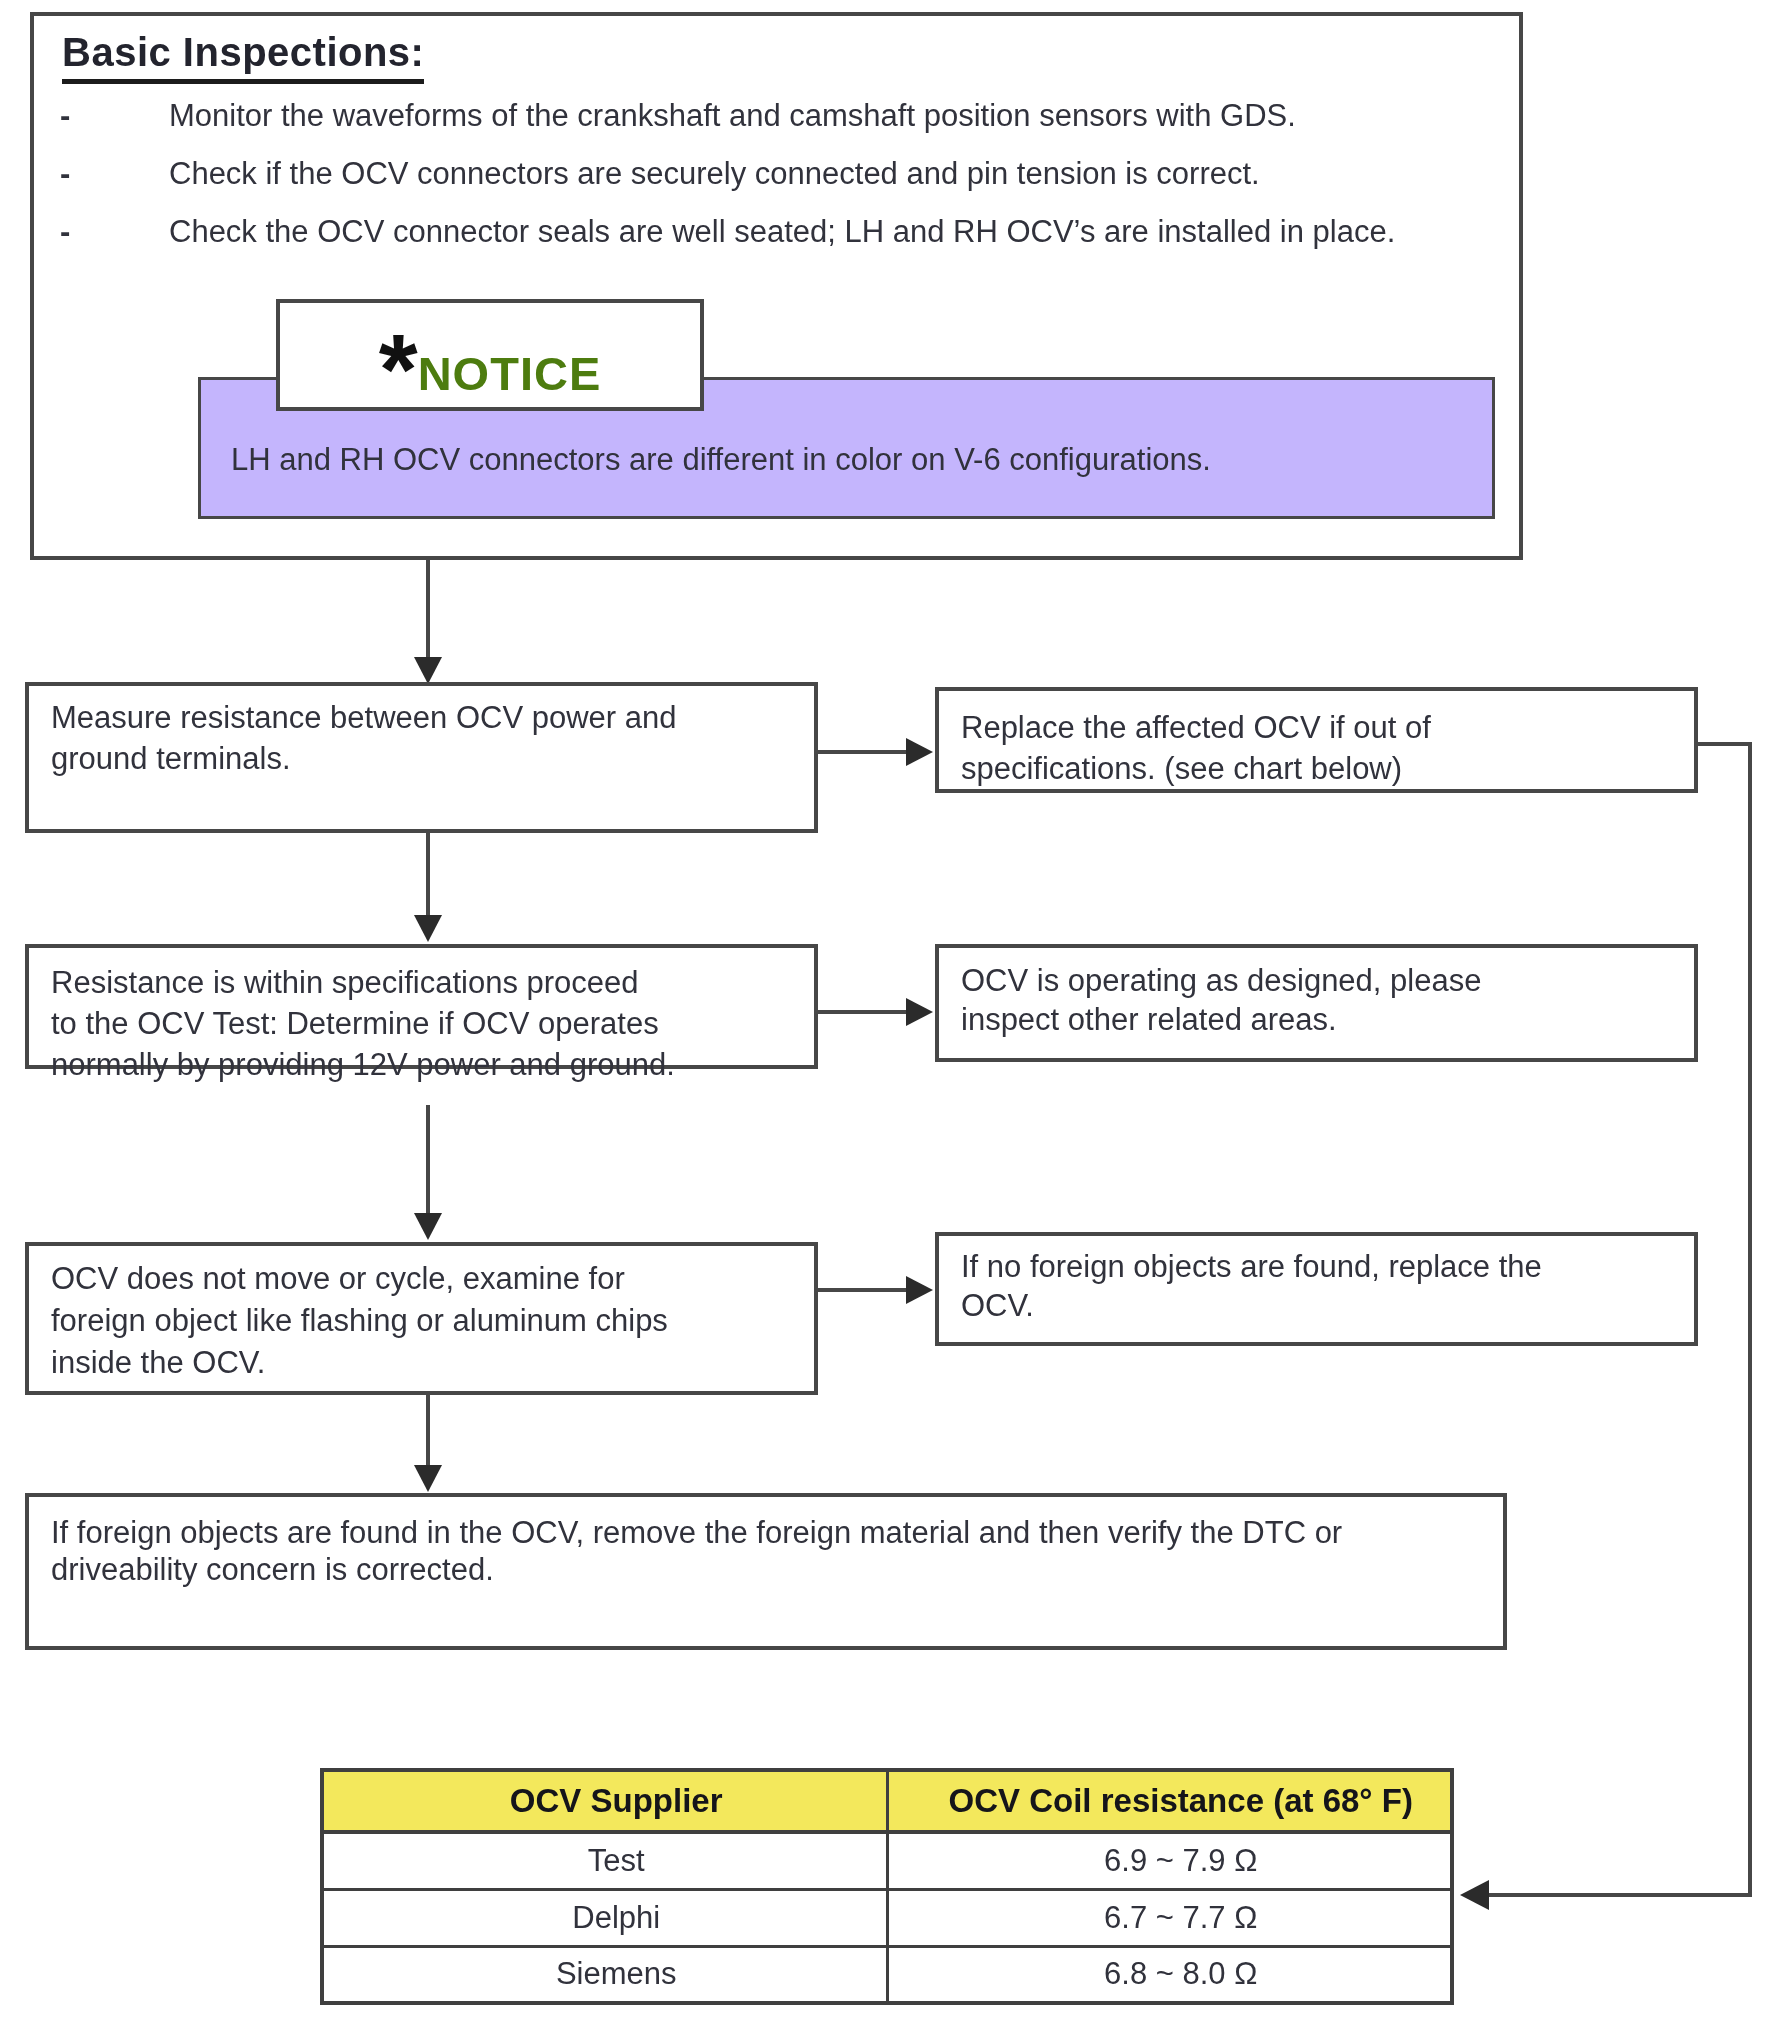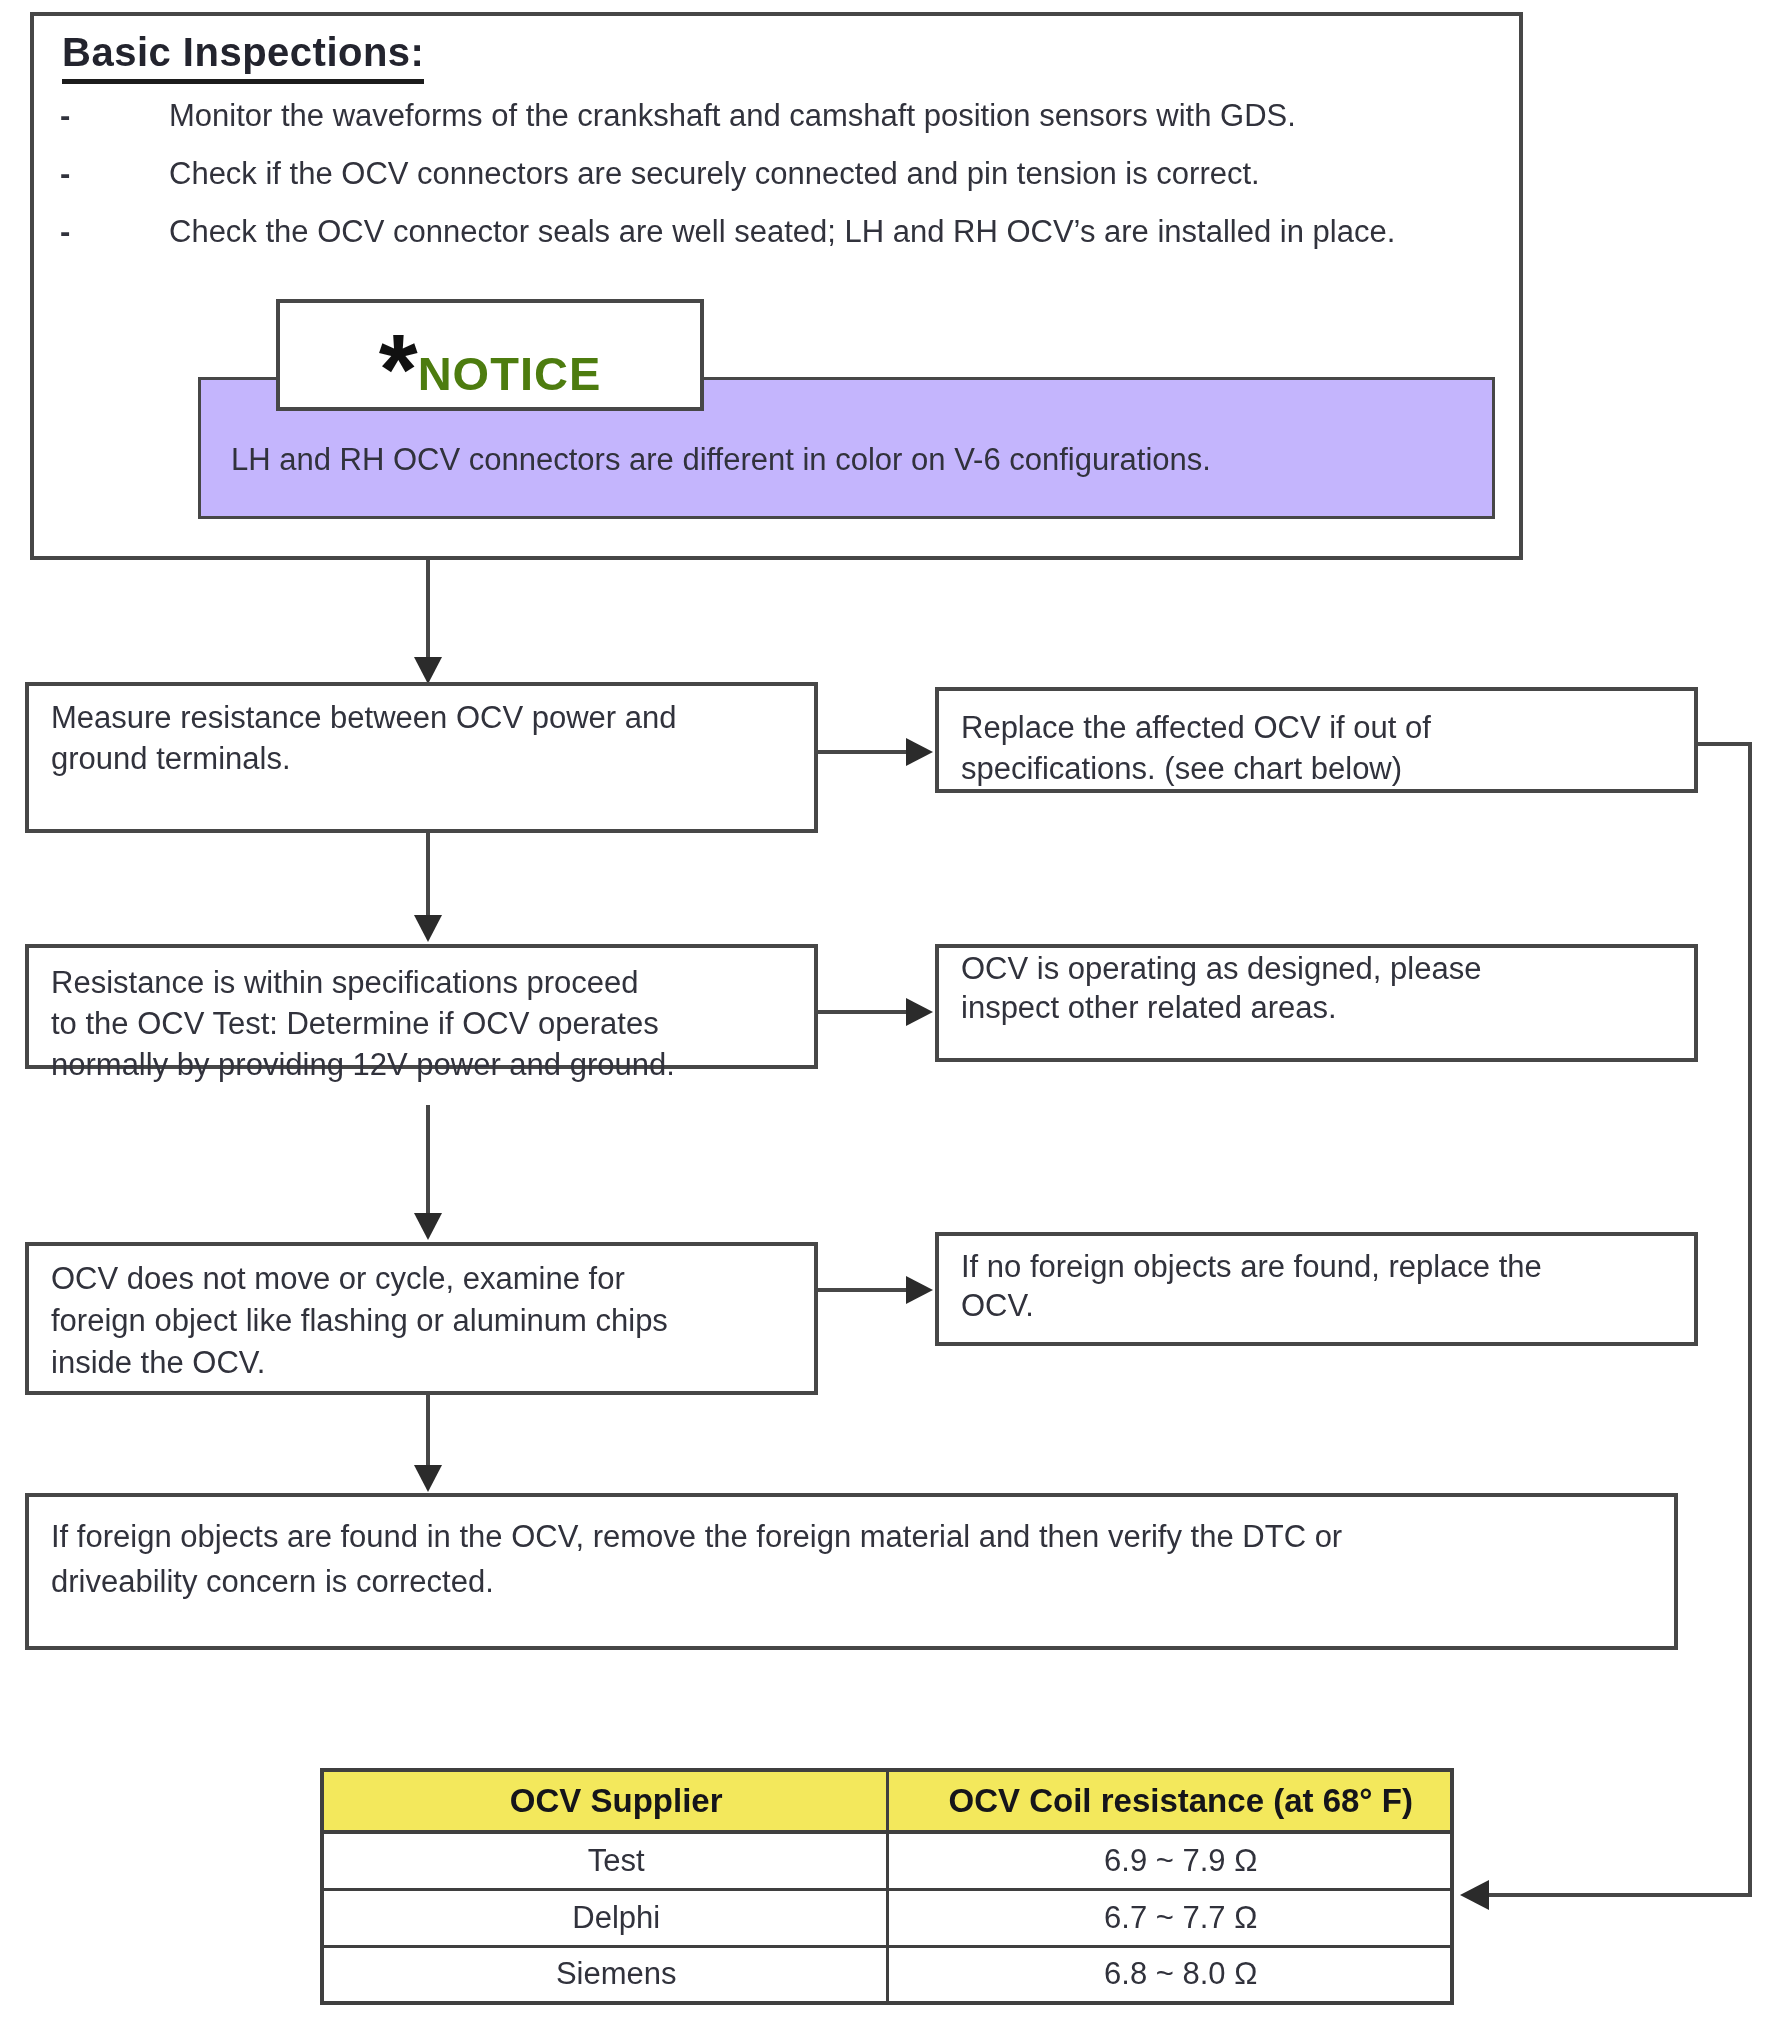--- a/index.html
+++ b/index.html
@@ -91,24 +91,24 @@
     border: 4px solid var(--line);
     background: #fff;
     font-size: 31px;
     line-height: 41px;
     white-space: pre-line;
     padding: 16px 22px;
   }
   .fbox.a { left: 25px;  top: 682px;  width: 793px;  height: 151px; padding-top: 11px; }
   .fbox.b { left: 935px; top: 687px;  width: 763px;  height: 106px; padding-top: 16px; }
   .fbox.c { left: 25px;  top: 944px;  width: 793px;  height: 125px; padding-top: 14px; }
-  .fbox.d { left: 935px; top: 944px;  width: 763px;  height: 118px; padding-top: 1px; line-height: 39px; }
+  .fbox.d { left: 935px; top: 944px;  width: 763px;  height: 118px; padding-top: 13px; line-height: 39px; }
   .fbox.e { left: 25px;  top: 1242px; width: 793px;  height: 153px; padding-top: 12px; line-height: 42px; }
   .fbox.f { left: 935px; top: 1232px; width: 763px;  height: 114px; padding-top: 11px; line-height: 39px; }
-  .fbox.w { left: 25px;  top: 1493px; width: 1653px; height: 157px; padding-top: 17px; line-height: 45px; }
+  .fbox.w { left: 25px;  top: 1493px; width: 1482px; height: 157px; padding-top: 17px; line-height: 37px; }
 
   
   .vline { position: absolute; width: 4px; background: var(--line); }
   .hline { position: absolute; height: 4px; background: var(--line); }
   .head-down {
     position: absolute; width: 0; height: 0;
     border-left: 14px solid transparent;
     border-right: 14px solid transparent;
     border-top: 27px solid #2b2b2b;
   }

